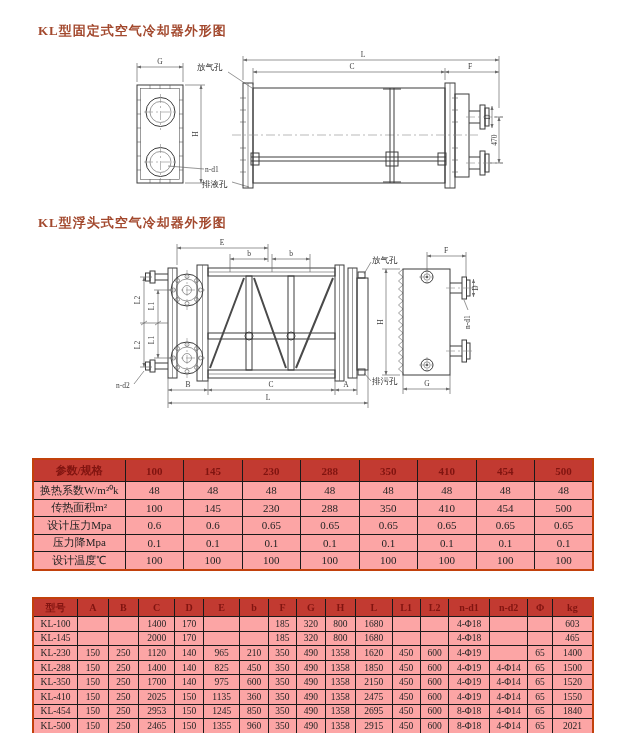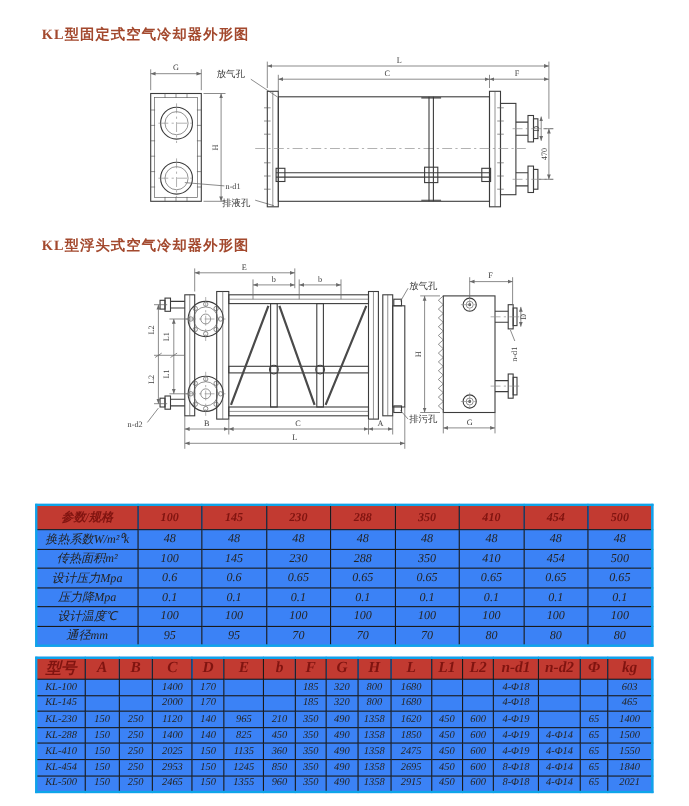--- a/index.html
+++ b/index.html
@@ -9,30 +9,30 @@
              letter-spacing:1px;white-space:nowrap;}
   svg{position:absolute;left:0;}
   .ln{fill:none;stroke:#3c3c3c;stroke-width:1;}
   .tn{fill:none;stroke:#5a5a5a;stroke-width:.6;}
   .dg{fill:none;stroke:#4a4a4a;stroke-width:2;}
   .dm{fill:none;stroke:#6a6a6a;stroke-width:.7;}
   .cl{fill:none;stroke:#8a8a8a;stroke-width:.6;stroke-dasharray:9 3 2 3;}
   .ldr{fill:none;stroke:#6a6a6a;stroke-width:.7;}
   text.dt{font-size:7.5px;fill:#3f3f3f;font-family:"Liberation Serif",serif;}
   text.ct{font-size:8.5px;fill:#333;font-family:"Liberation Serif",serif;}
-  table{position:absolute;border-collapse:collapse;table-layout:fixed;background:#3b82f6;
-        border:2px solid #0ea5e9;font-style:italic;}
+  table{position:absolute;border-collapse:collapse;table-layout:fixed;background:#fca5a5;
+        border:2px solid #c2410c;}
   th,td{border:1px solid #1a1a1a;text-align:center;vertical-align:middle;
         overflow:hidden;white-space:nowrap;padding:0;color:#242424;}
   th{background:#c23a31;color:#801410;font-weight:bold;}
   #spec-table{top:458px;left:32px;width:562px;font-size:11px;}
   #spec-table th{height:21px;font-size:11px;}
   #spec-table td{height:16.5px;margin-left:37px;}
   #dim-table{top:597px;left:32px;width:562px;font-size:9.5px;}
-  #dim-table th{height:17px;font-size:14px;margin-left:44px;}
+  #dim-table th{height:17px;font-size:10px;margin-left:44px;}
   #dim-table td{height:13.6px;}
 </style>
 </head>
 <body>
 
 <div class="page">
 
   <div class="sec-title" style="top:22px">KL型固定式空气冷却器外形图</div>
 
   <svg style="top:50px" width="626" height="160" viewBox="0 0 626 160">
@@ -304,31 +304,20 @@
           <td>设计温度℃</td>
           <td>100</td>
           <td>100</td>
           <td>100</td>
           <td>100</td>
           <td>100</td>
           <td>100</td>
           <td>100</td>
           <td>100</td>
         </tr>
-        <tr>
-          <td>通径mm</td>
-          <td>95</td>
-          <td>95</td>
-          <td>70</td>
-          <td>70</td>
-          <td>70</td>
-          <td>80</td>
-          <td>80</td>
-          <td>80</td>
-        </tr>
       </tbody>
     </table>
 
   <table id="dim-table">
     <colgroup>
       <col style="width:44px">
         <col style="width:30px">
         <col style="width:30px">
         <col style="width:36px">
       <col style="width:28px">
@@ -435,20 +424,39 @@
           <td>1358</td>
           <td>1850</td>
           <td>450</td>
           <td>600</td>
           <td>4-Φ19</td>
           <td>4-Φ14</td>
           <td>65</td>
           <td>1500</td>
         </tr>
         <tr>
+          <td>KL-350</td>
+          <td>150</td>
+          <td>250</td>
+          <td>1700</td>
+          <td>140</td>
+          <td>975</td>
+          <td>600</td>
+          <td>350</td>
+          <td>490</td>
+          <td>1358</td>
+          <td>2150</td>
+          <td>450</td>
+          <td>600</td>
+          <td>4-Φ19</td>
+          <td>4-Φ14</td>
+          <td>65</td>
+          <td>1520</td>
+        </tr>
+        <tr>
           <td>KL-410</td>
           <td>150</td>
           <td>250</td>
           <td>2025</td>
           <td>150</td>
           <td>1135</td>
           <td>360</td>
           <td>350</td>
           <td>490</td>
           <td>1358</td>

